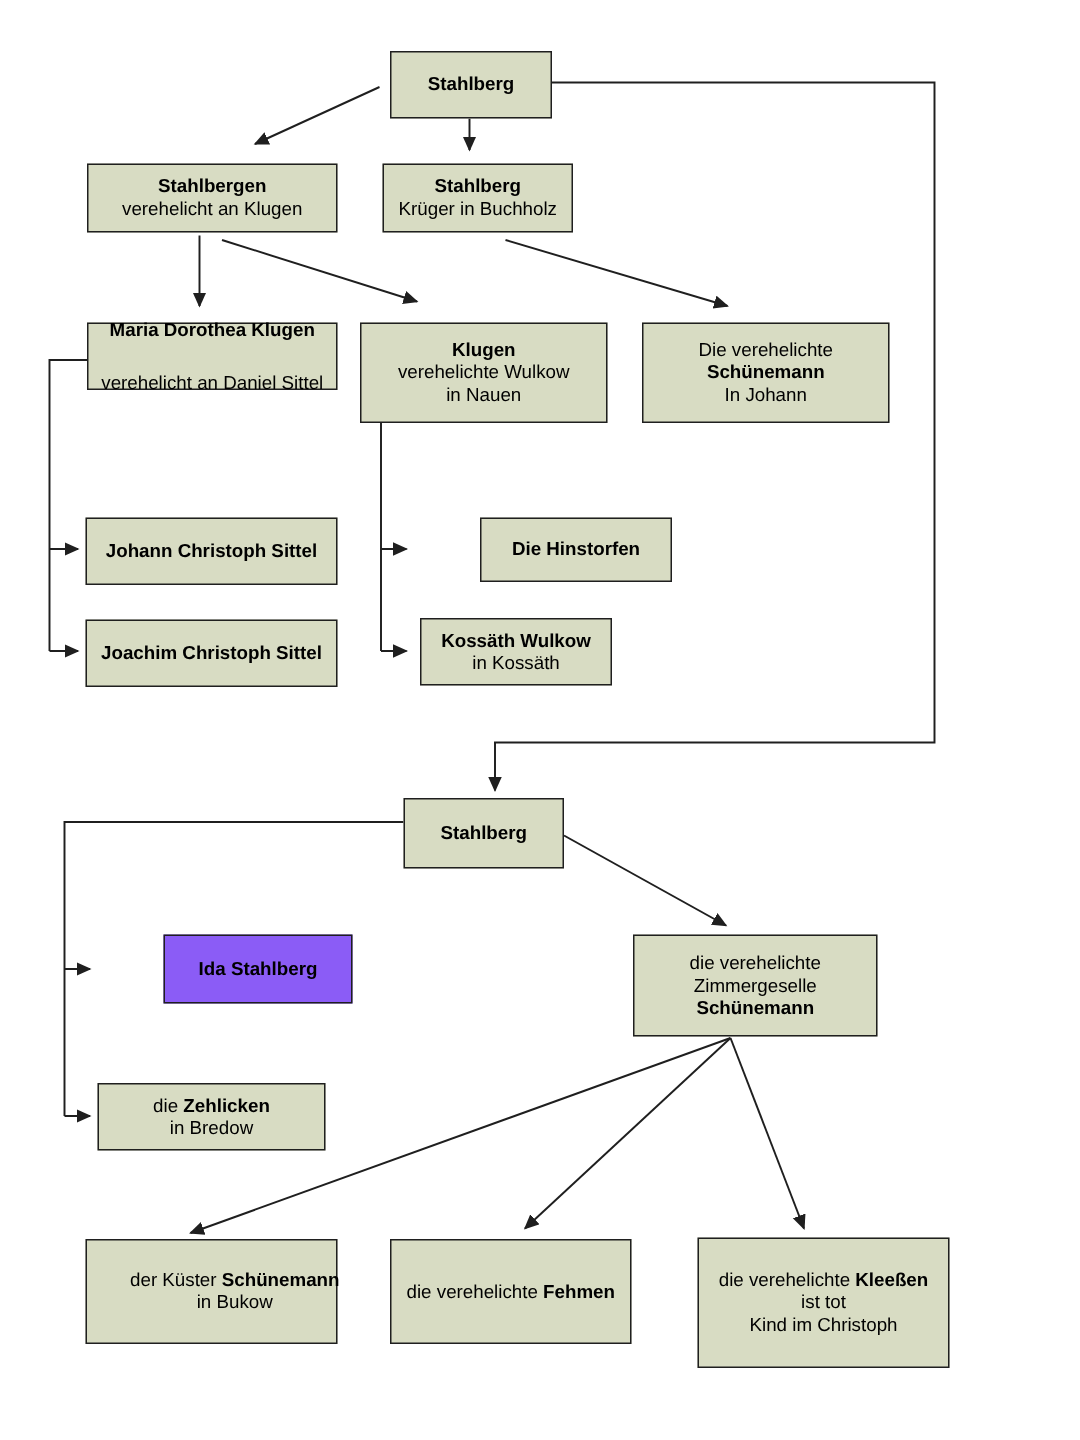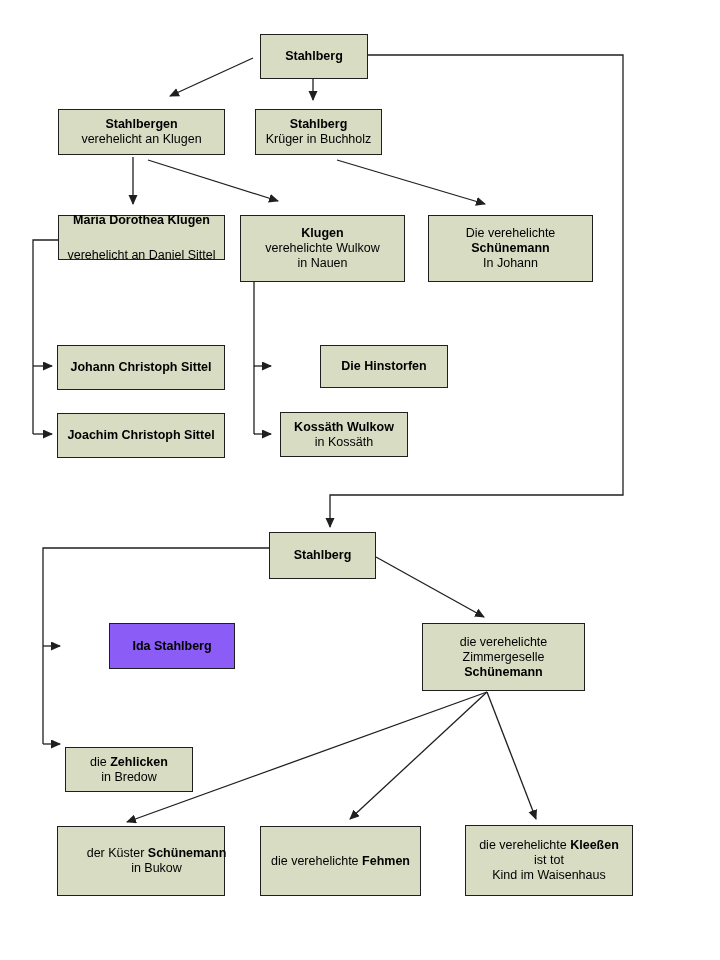--- a/index.html
+++ b/index.html
@@ -89,35 +89,35 @@
       <div class="box" style="left: 280px; top: 412px; width: 128px; height: 45px; background: rgb(216, 220, 195); border-color: rgb(31, 31, 31);">
         <div class="ln"><span class="b">Kossäth Wulkow</span></div>
         <div class="ln"><span>in Kossäth</span></div>
       </div>
       <div class="box" style="left: 269px; top: 532px; width: 107px; height: 47px; background: rgb(216, 220, 195); border-color: rgb(31, 31, 31);">
         <div class="ln"><span class="b">Stahlberg</span></div>
       </div>
       <div class="box" style="left: 65px; top: 623px; width: 126px; height: 46px; background: #8b5cf6; border-color: rgb(31, 31, 31); margin-left: 44px;">
         <div class="ln"><span class="b">Ida Stahlberg</span></div>
       </div>
-      <div class="box" style="left: 65px; top: 722px; width: 128px; height: 45px; background: rgb(216, 220, 195); border-color: rgb(31, 31, 31); margin-top: 25px;">
+      <div class="box" style="left: 65px; top: 722px; width: 152px; height: 45px; background: rgb(216, 220, 195); border-color: rgb(31, 31, 31);">
         <div class="ln"><span>die </span><span class="b">Zehlicken</span></div>
         <div class="ln"><span>in Bredow</span></div>
       </div>
       <div class="box" style="left: 422px; top: 623px; width: 163px; height: 68px; background: rgb(216, 220, 195); border-color: rgb(31, 31, 31);">
         <div class="ln"><span>die verehelichte</span></div>
         <div class="ln"><span>Zimmergeselle</span></div>
         <div class="ln"><span class="b">Schünemann</span></div>
       </div>
       <div class="box" style="left: 57px; top: 826px; width: 168px; height: 70px; background: rgb(216, 220, 195); border-color: rgb(31, 31, 31); padding-left: 32px;">
         <div class="ln"><span>der Küster </span><span class="b">Schünemann</span></div>
         <div class="ln"><span>in Bukow</span></div>
       </div>
       <div class="box" style="left: 260px; top: 826px; width: 161px; height: 70px; background: rgb(216, 220, 195); border-color: rgb(31, 31, 31);">
         <div class="ln"><span>die verehelichte </span><span class="b">Fehmen</span></div>
       </div>
-      <div class="box" style="left: 465px; top: 825px; width: 168px; height: 71px; background: rgb(216, 220, 195); border-color: rgb(31, 31, 31);">
+      <div class="box" style="left: 465px; top: 825px; width: 168px; height: 87px; background: rgb(216, 220, 195); border-color: rgb(31, 31, 31);">
         <div class="ln"><span>die verehelichte </span><span class="b">Kleeßen</span></div>
         <div class="ln"><span>ist tot</span></div>
-        <div class="ln"><span>Kind im Waisenhaus</span></div>
+        <div class="ln"><span>Kind im Christoph</span></div>
       </div>
     </div>
 </div>
 
 </body></html>

